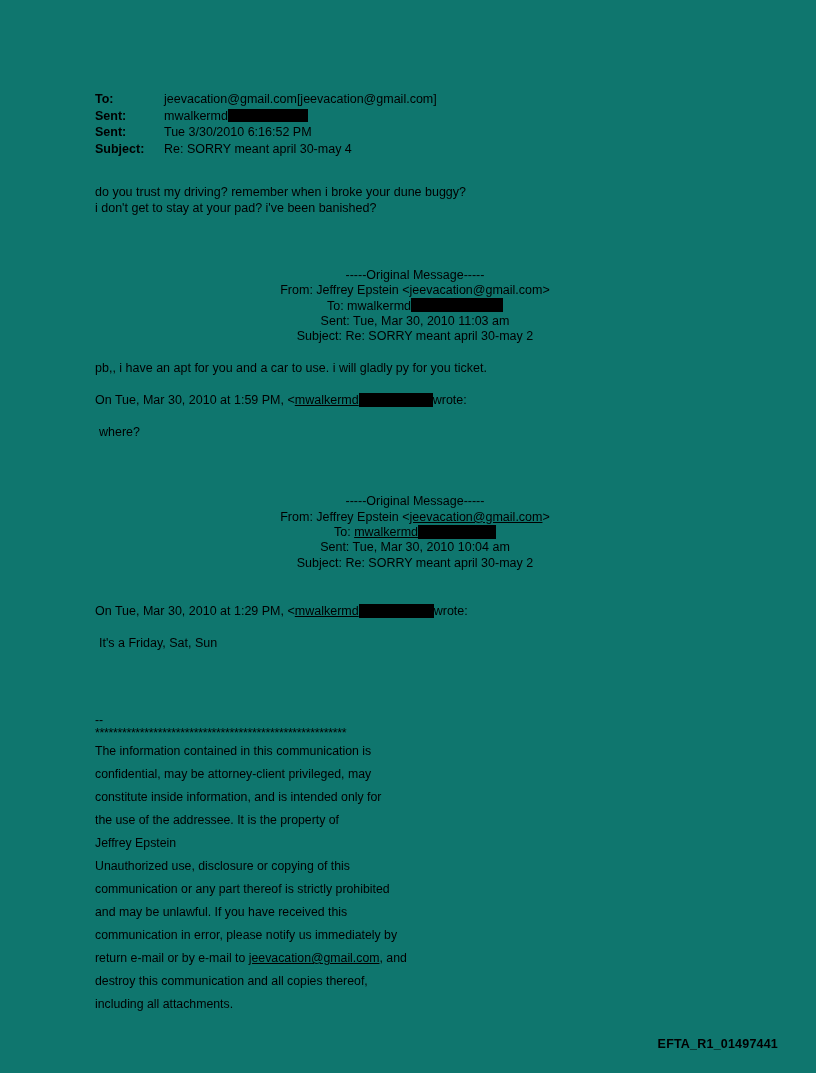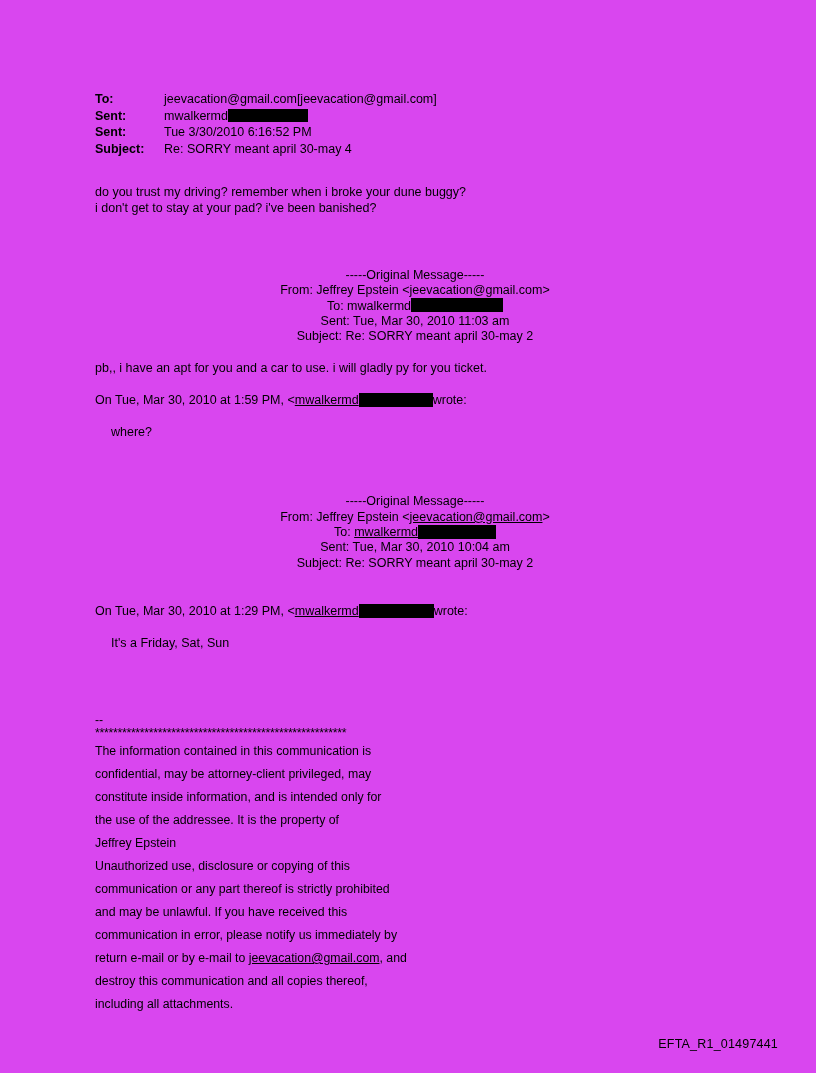--- a/index.html
+++ b/index.html
@@ -13,21 +13,21 @@
     position: relative;
     font-family: "Liberation Sans", sans-serif;
     color: #000000;
     overflow: hidden;
   }
   .page {
     position: absolute;
     left: 0; top: 0;
     width: 816px;
     height: 1073px;
-    background: #d946ef;
+    background: #0f766e;
   }
   .content {
     position: absolute;
     left: 95px;
     top: 92px;
     width: 640px;
   }
 
   
   .hdr-table {
@@ -75,21 +75,21 @@
   }
   .msg-block div { white-space: nowrap; text-align: center; }
 
   .quote-line {
     font-size: 12.5px;
     line-height: 16px;
   }
   .quoted {
     font-size: 12.5px;
     line-height: 16px;
-    margin-left: 16px;
+    margin-left: 4px;
   }
   .u { text-decoration: underline; }
 
   .disclaimer {
     font-size: 12.3px;
     line-height: 23px;
     white-space: pre-wrap;
   }
   .stars {
     font-size: 12.3px;
@@ -100,20 +100,21 @@
     font-size: 12.3px;
     line-height: 14px;
   }
 
   .footer-id {
     position: absolute;
     right: 38px;
     bottom: 22px;
     font-size: 12.5px;
     letter-spacing: 0.2px;
+    font-weight: bold;
   }
 </style>
 </head>
 <body>
 
 <div class="page">
 
   <div class="content">
 
     <table class="hdr-table">

